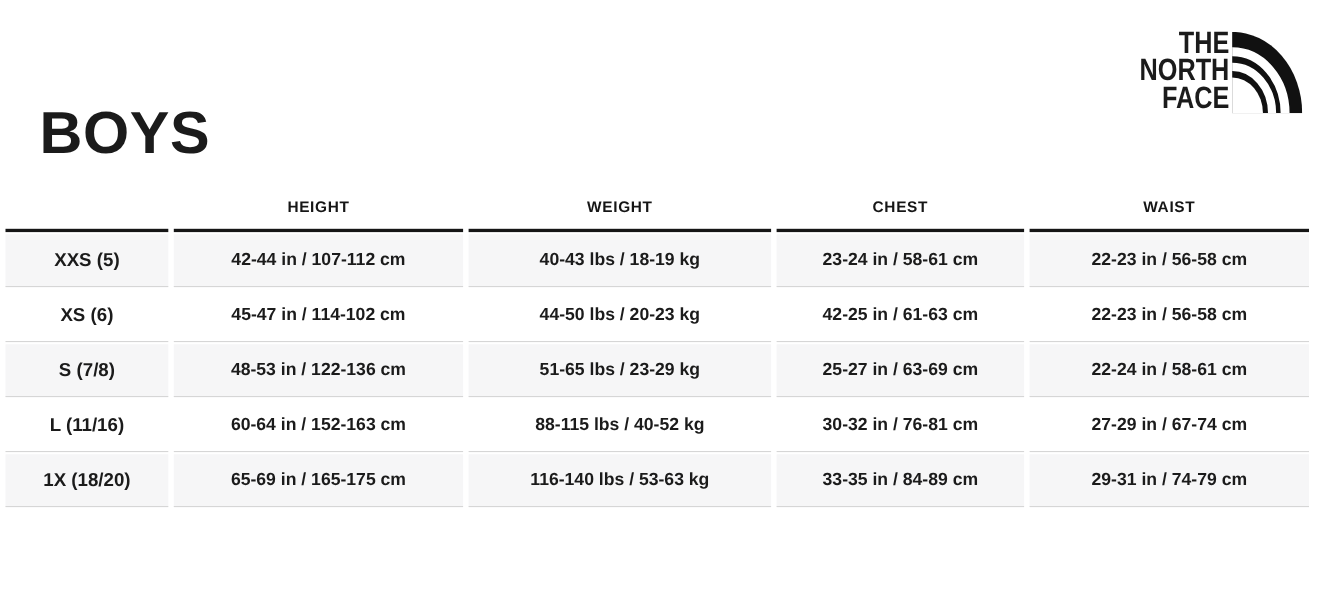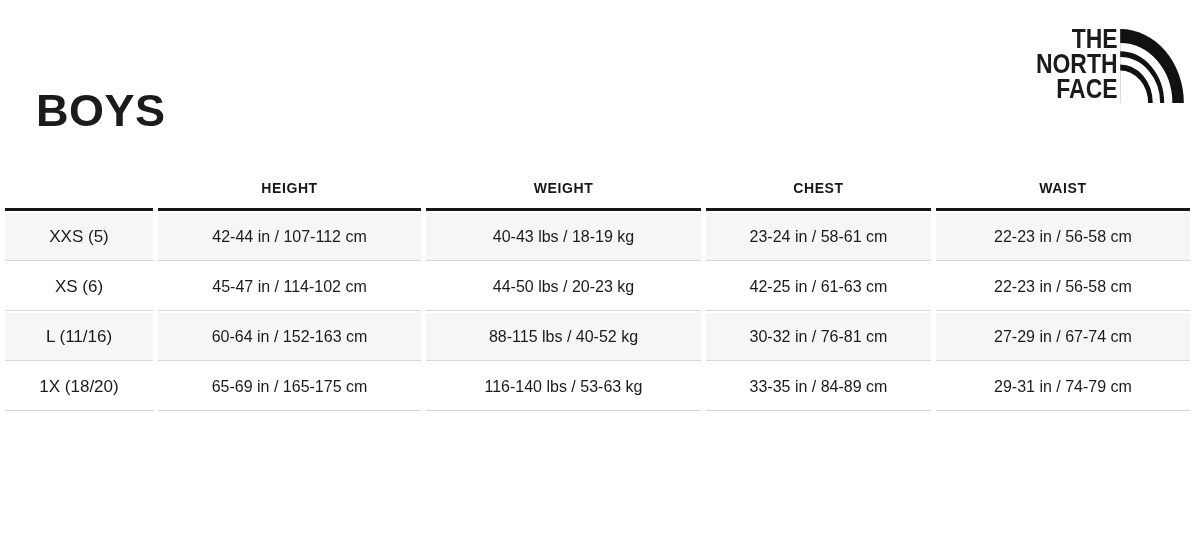--- a/index.html
+++ b/index.html
@@ -7,21 +7,21 @@
     width:1200px; height:548px;
     background:#ffffff;
     font-family:"Liberation Sans", sans-serif;
     color:#1b1b1b;
     position:relative;
     overflow:hidden;
   }
 
   .page-title {
     position:absolute; left:36px; top:58px;
-    font-size:45px; font-weight:bold;
+    font-size:54px; font-weight:bold;
     letter-spacing:0.5px; line-height:1;
   }
 
   .logo {
     position:absolute; top:26px; right:16px;
     display:flex; align-items:flex-start;
   }
   .logo-text {
     text-align:right;
     font-weight:bold; font-size:28px; line-height:25px;
@@ -41,21 +41,21 @@
   .size-table th {
     font-size:14px; font-weight:bold; letter-spacing:0.6px;
     padding:0 0 12px 0;
     border-bottom:3px solid #161616;
     vertical-align:bottom; height:30px;
     text-align:center; color:#161616;
   }
   .size-table td {
     height:45px;
     text-align:center; vertical-align:middle;
-    font-weight:normal; font-size:16px;
+    font-weight:bold; font-size:16px;
     border-bottom:1px solid #d6d6d6;
     color:#1b1b1b;
     white-space:nowrap;
   }
   .size-table tbody tr:nth-child(odd) td { background:#f6f6f7; }
   .size-table td.size-cell { font-size:17px; }
 </style>
 </head>
 <body>
 
@@ -103,20 +103,27 @@
       <td>22-23 in / 56-58 cm</td>
     </tr>
     <tr>
       <td class="size-cell">XS (6)</td>
       <td>45-47 in / 114-102 cm</td>
       <td>44-50 lbs / 20-23 kg</td>
       <td>42-25 in / 61-63 cm</td>
       <td>22-23 in / 56-58 cm</td>
     </tr>
     <tr>
+      <td class="size-cell">S (7/8)</td>
+      <td>48-53 in / 122-136 cm</td>
+      <td>51-65 lbs / 23-29 kg</td>
+      <td>25-27 in / 63-69 cm</td>
+      <td>22-24 in / 58-61 cm</td>
+    </tr>
+    <tr>
       <td class="size-cell">L (11/16)</td>
       <td>60-64 in / 152-163 cm</td>
       <td>88-115 lbs / 40-52 kg</td>
       <td>30-32 in / 76-81 cm</td>
       <td>27-29 in / 67-74 cm</td>
     </tr>
     <tr>
       <td class="size-cell">1X (18/20)</td>
       <td>65-69 in / 165-175 cm</td>
       <td>116-140 lbs / 53-63 kg</td>

